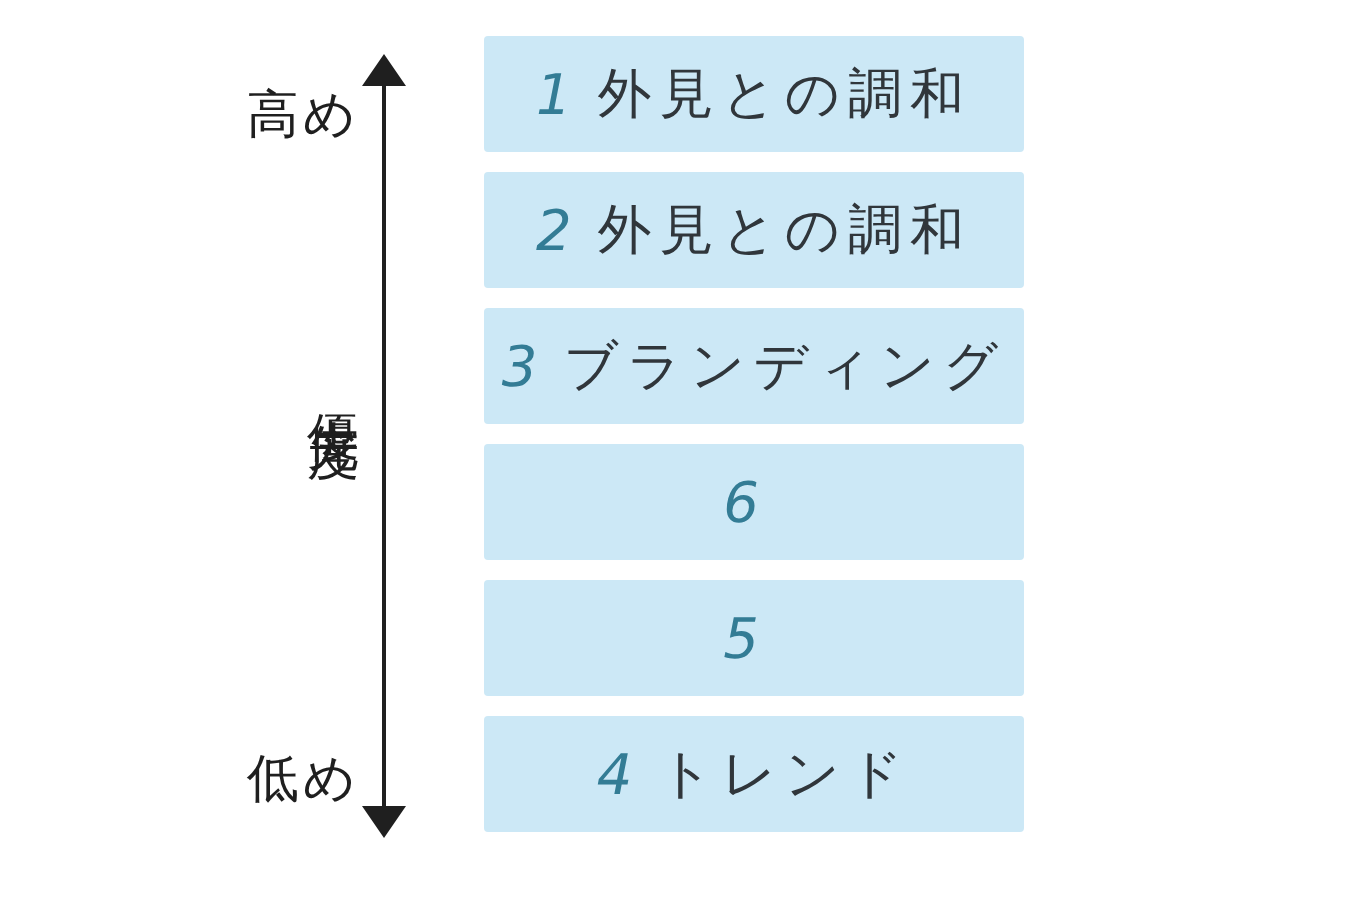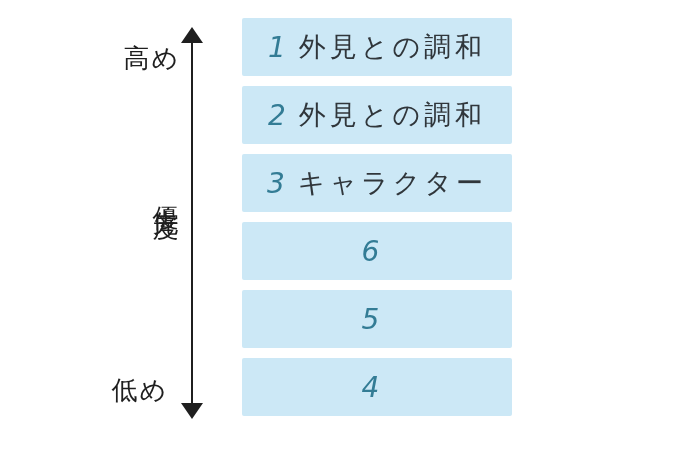--- a/index.html
+++ b/index.html
@@ -52,21 +52,21 @@
     line-height: 26px;
     white-space: nowrap;
     letter-spacing: 2px;
   }
   .axis-label.high {
     top: 45px;
     right: 500px; 
   }
   .axis-label.low {
     top: 377px;
-    right: 512px;
+    right: 500px;
   }
   .axis-label.mid {
     top: 186px;
     left: 153px;
     writing-mode: vertical-rl;
     text-orientation: upright;
     letter-spacing: 3px;
   }
 
   
@@ -119,26 +119,27 @@
     <div class="box">
       <span class="num">1</span>
       <span class="txt">外見との調和</span>
     </div>
     <div class="box">
       <span class="num">2</span>
       <span class="txt">外見との調和</span>
     </div>
     <div class="box">
       <span class="num">3</span>
-      <span class="txt">キャラクター</span>
+      <span class="txt">ブランディング</span>
     </div>
     <div class="box">
       <span class="num">6</span>
     </div>
     <div class="box">
       <span class="num">5</span>
     </div>
     <div class="box">
       <span class="num">4</span>
+      <span class="txt">トレンド</span>
     </div>
   </div>
 
 </div>
 
 </body></html>

